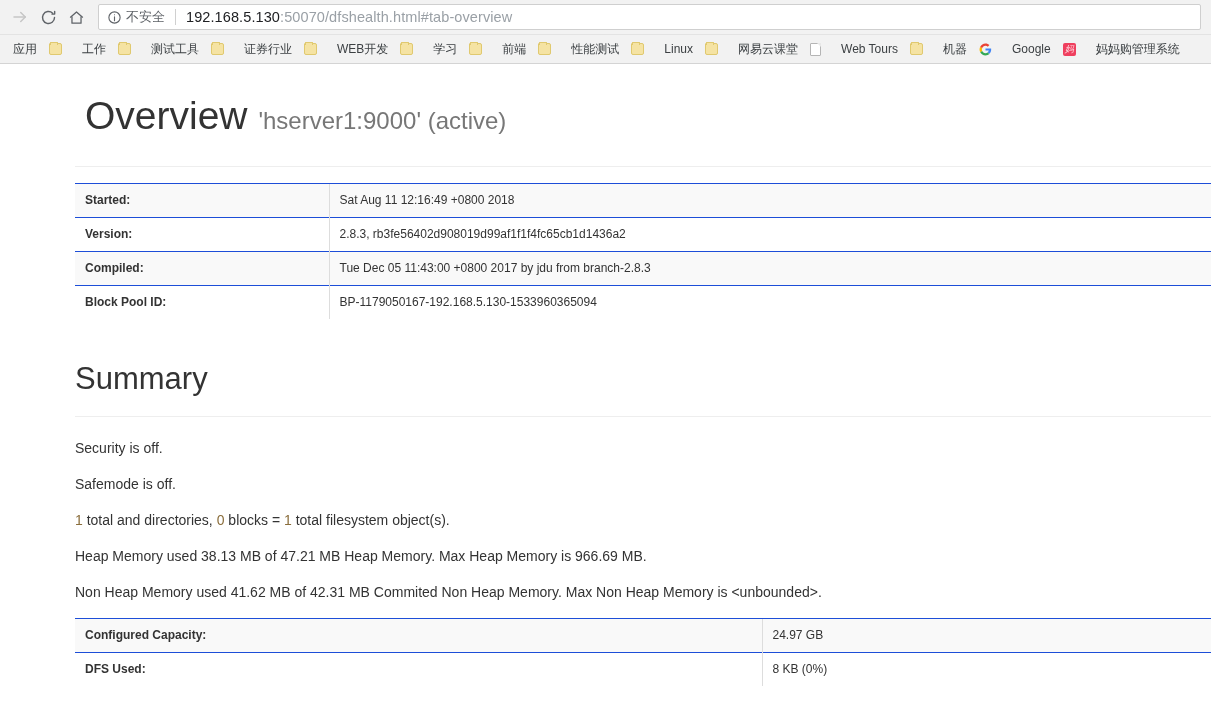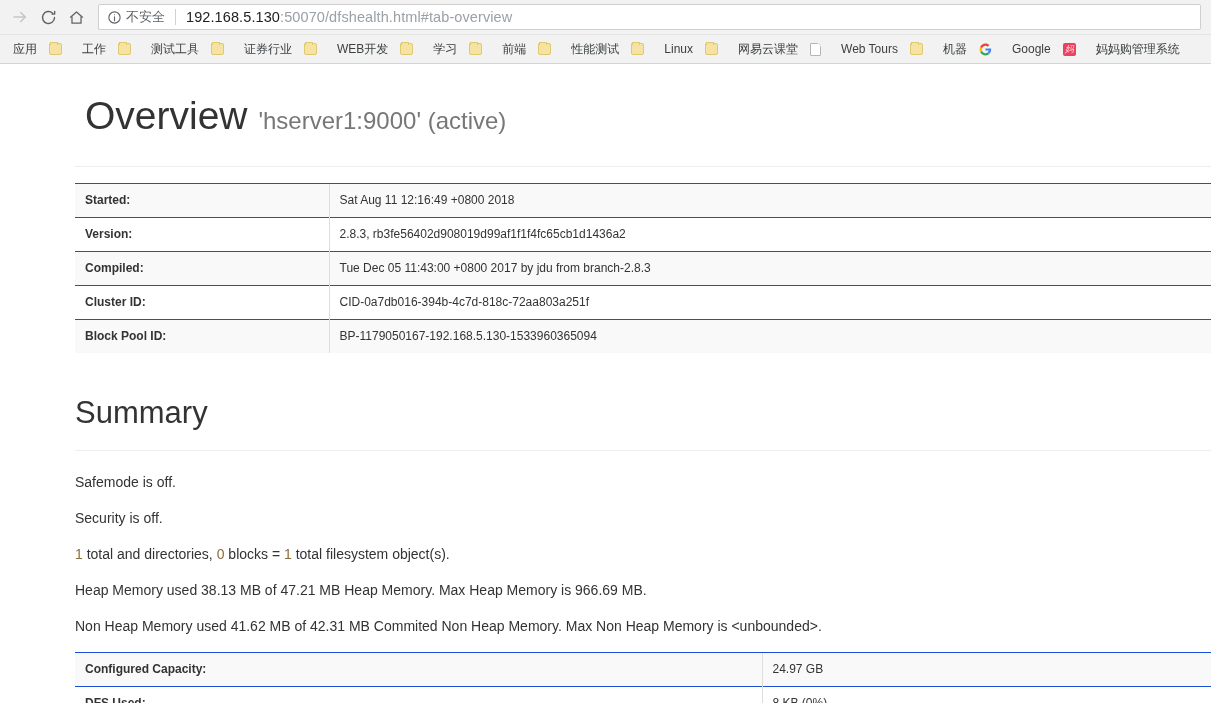--- a/index.html
+++ b/index.html
@@ -395,42 +395,38 @@
         </tr>
         <tr>
           <td class="key">Version:</td>
           <td class="val">2.8.3, rb3fe56402d908019d99af1f1f4fc65cb1d1436a2</td>
         </tr>
         <tr>
           <td class="key">Compiled:</td>
           <td class="val">Tue Dec 05 11:43:00 +0800 2017 by jdu from branch-2.8.3</td>
         </tr>
         <tr>
-          <td class="key">Cluster ID:</td>
-          <td class="val">CID-0a7db016-394b-4c7d-818c-72aa803a251f</td>
-        </tr>
-        <tr>
           <td class="key">Block Pool ID:</td>
           <td class="val">BP-1179050167-192.168.5.130-1533960365094</td>
         </tr>
       </tbody>
     </table>
 
     <div style="height:44px"></div>
 
     <h2 class="page-h2">Summary</h2>
 
     <div style="height:22px"></div>
     <hr class="rule" style="width:1136px">
 
     <div style="height:14px"></div>
 
+    <p class="summary-line">Security is off.</p>
+
     <p class="summary-line">Safemode is off.</p>
-
-    <p class="summary-line">Security is off.</p>
 
     <p class="summary-line"><span class="num">1</span><span> total and directories, </span><span class="num">0</span><span> blocks = </span><span class="num">1</span><span> total filesystem object(s).</span></p>
 
     <p class="summary-line">Heap Memory used 38.13 MB of 47.21 MB Heap Memory. Max Heap Memory is 966.69 MB.</p>
 
     <p class="summary-line">Non Heap Memory used 41.62 MB of 42.31 MB Commited Non Heap Memory. Max Non Heap Memory is &lt;unbounded&gt;.</p>
 
     <div style="height:7px"></div>
 
     <table class="info" id="summary-table">

